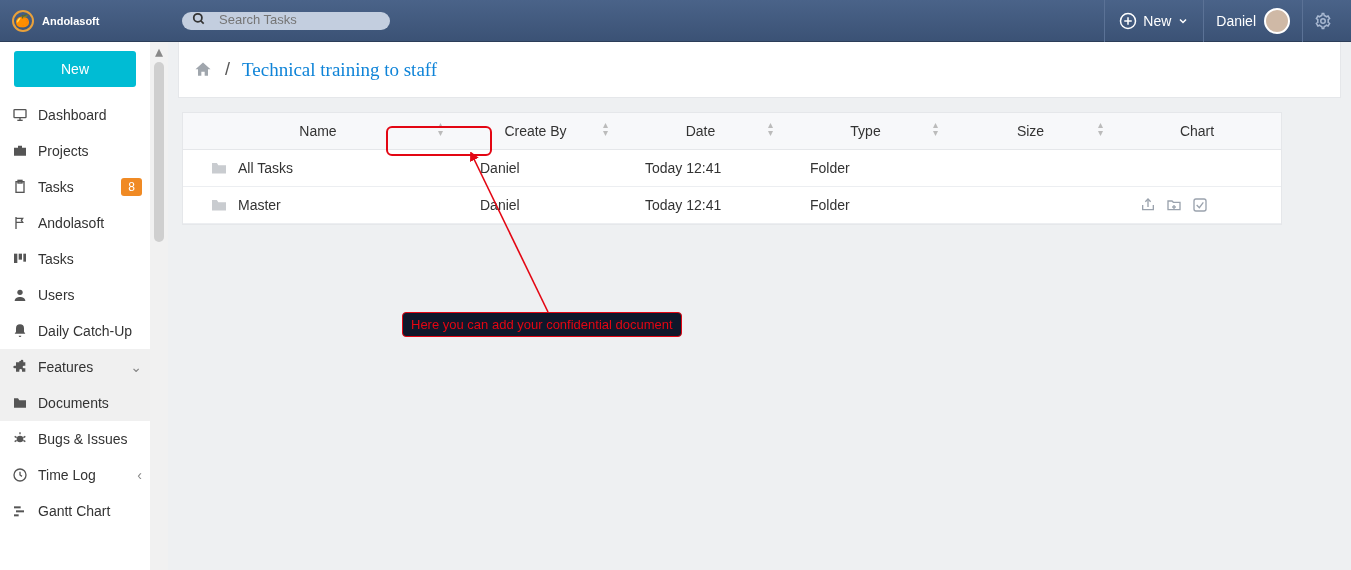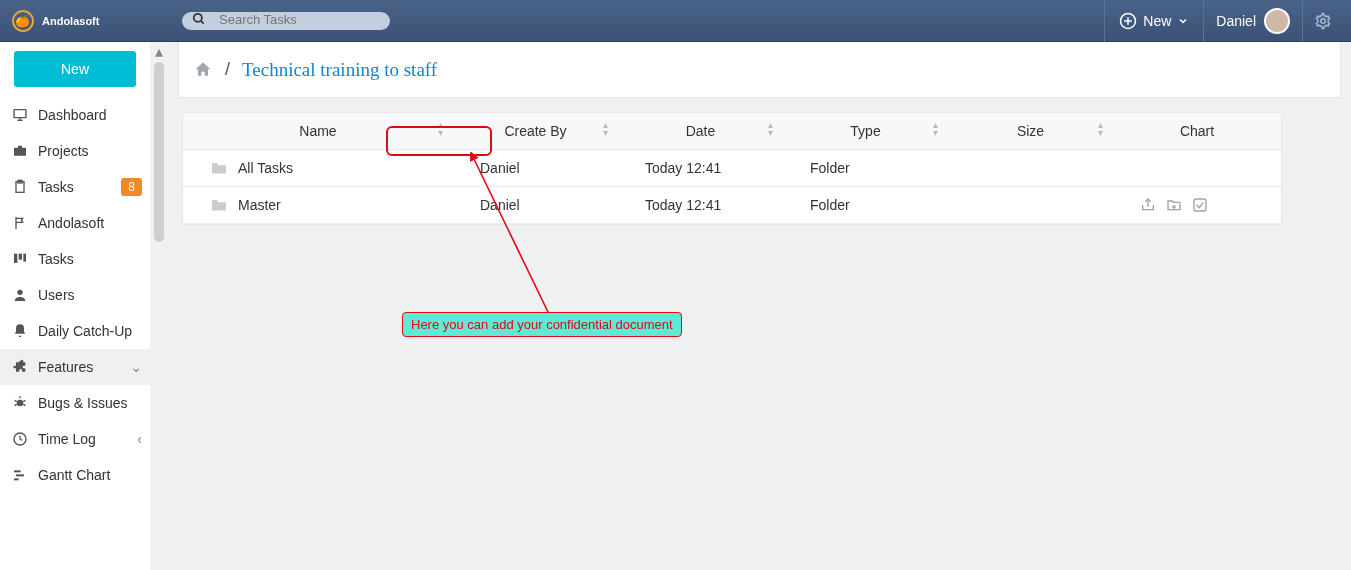--- a/index.html
+++ b/index.html
@@ -90,21 +90,21 @@
   .name-cell { display:flex; align-items:center; }
   .action-icons { display:flex; gap:10px; color:#9aa2ad; }
 
   
   .red-box {
     position:absolute; left:218px; top:84px; width:106px; height:30px;
     border:2px solid #e30613; border-radius:6px; pointer-events:none;
   }
   .callout {
     position:absolute; left:234px; top:270px; border:1px solid #e30613; border-radius:4px;
-    background:#5eead4; color:#e30613; font-size:13px; padding:4px 8px; pointer-events:none;
+    background:#0f172a; color:#e30613; font-size:13px; padding:4px 8px; pointer-events:none;
   }
   .arrow-svg { position:absolute; left:300px; top:110px; pointer-events:none; }
 
   
   svg { display:block; }
 </style>
 </head>
 <body>
 
 <div class="top-bar">
@@ -231,20 +231,28 @@
           <span>Daily Catch-Up</span>
         </div>
         <div class="nav-item active">
           <span class="ico">
             <svg width="16" height="16" viewBox="0 0 24 24" fill="#555">
               <path d="M13 3a2 2 0 1 1 4 0v2h3v5h-2a2 2 0 1 0 0 4h2v5h-5v-2a2 2 0 1 0-4 0v2H6v-5H4a2 2 0 1 1 0-4h2V5h5V3z"></path>
             </svg>
           </span>
           <span>Features</span>
           <span class="nav-caret">⌄</span>
+        </div>
+        <div class="nav-item active">
+          <span class="ico">
+            <svg width="16" height="16" viewBox="0 0 24 24" fill="#555">
+              <path d="M3 5h6l2 3h10v11H3z"></path>
+            </svg>
+          </span>
+          <span>Documents</span>
         </div>
         <div class="nav-item">
           <span class="ico">
             <svg width="16" height="16" viewBox="0 0 24 24" fill="#555">
               <circle cx="12" cy="12" r="5"></circle>
               <line x1="12" y1="2" x2="12" y2="5" stroke="#555" stroke-width="2"></line>
               <line x1="4" y1="8" x2="7" y2="10" stroke="#555" stroke-width="2"></line>
               <line x1="20" y1="8" x2="17" y2="10" stroke="#555" stroke-width="2"></line>
               <line x1="4" y1="16" x2="7" y2="14" stroke="#555" stroke-width="2"></line>
               <line x1="20" y1="16" x2="17" y2="14" stroke="#555" stroke-width="2"></line>

